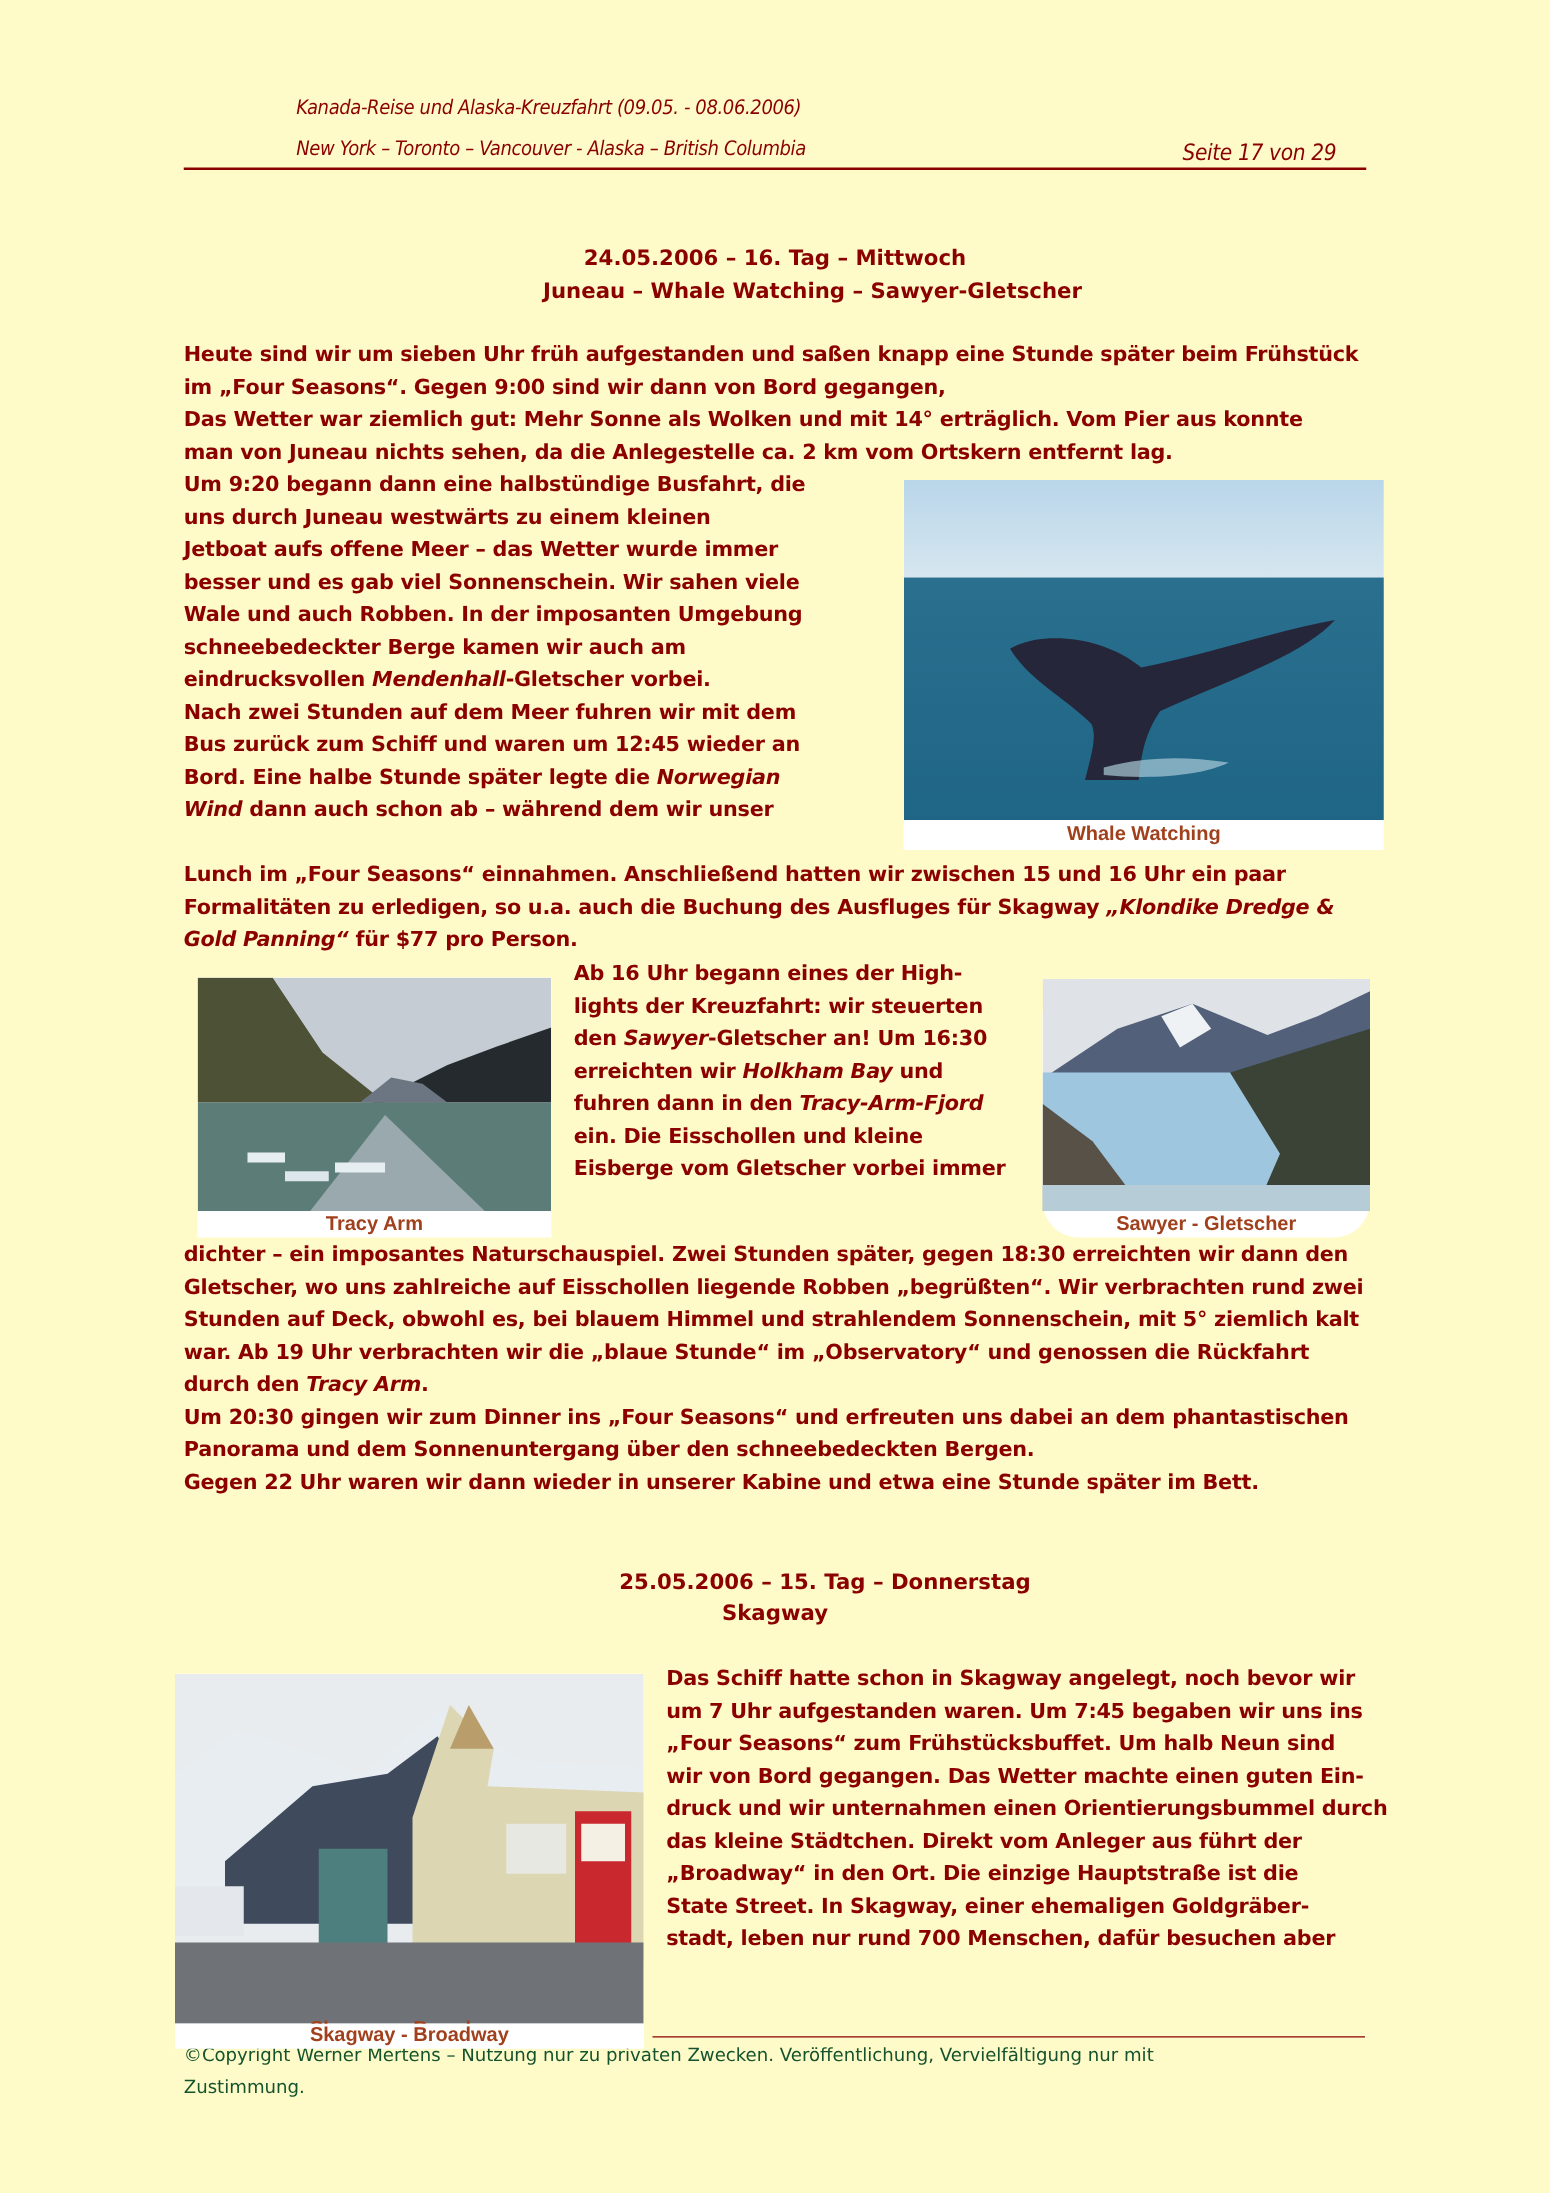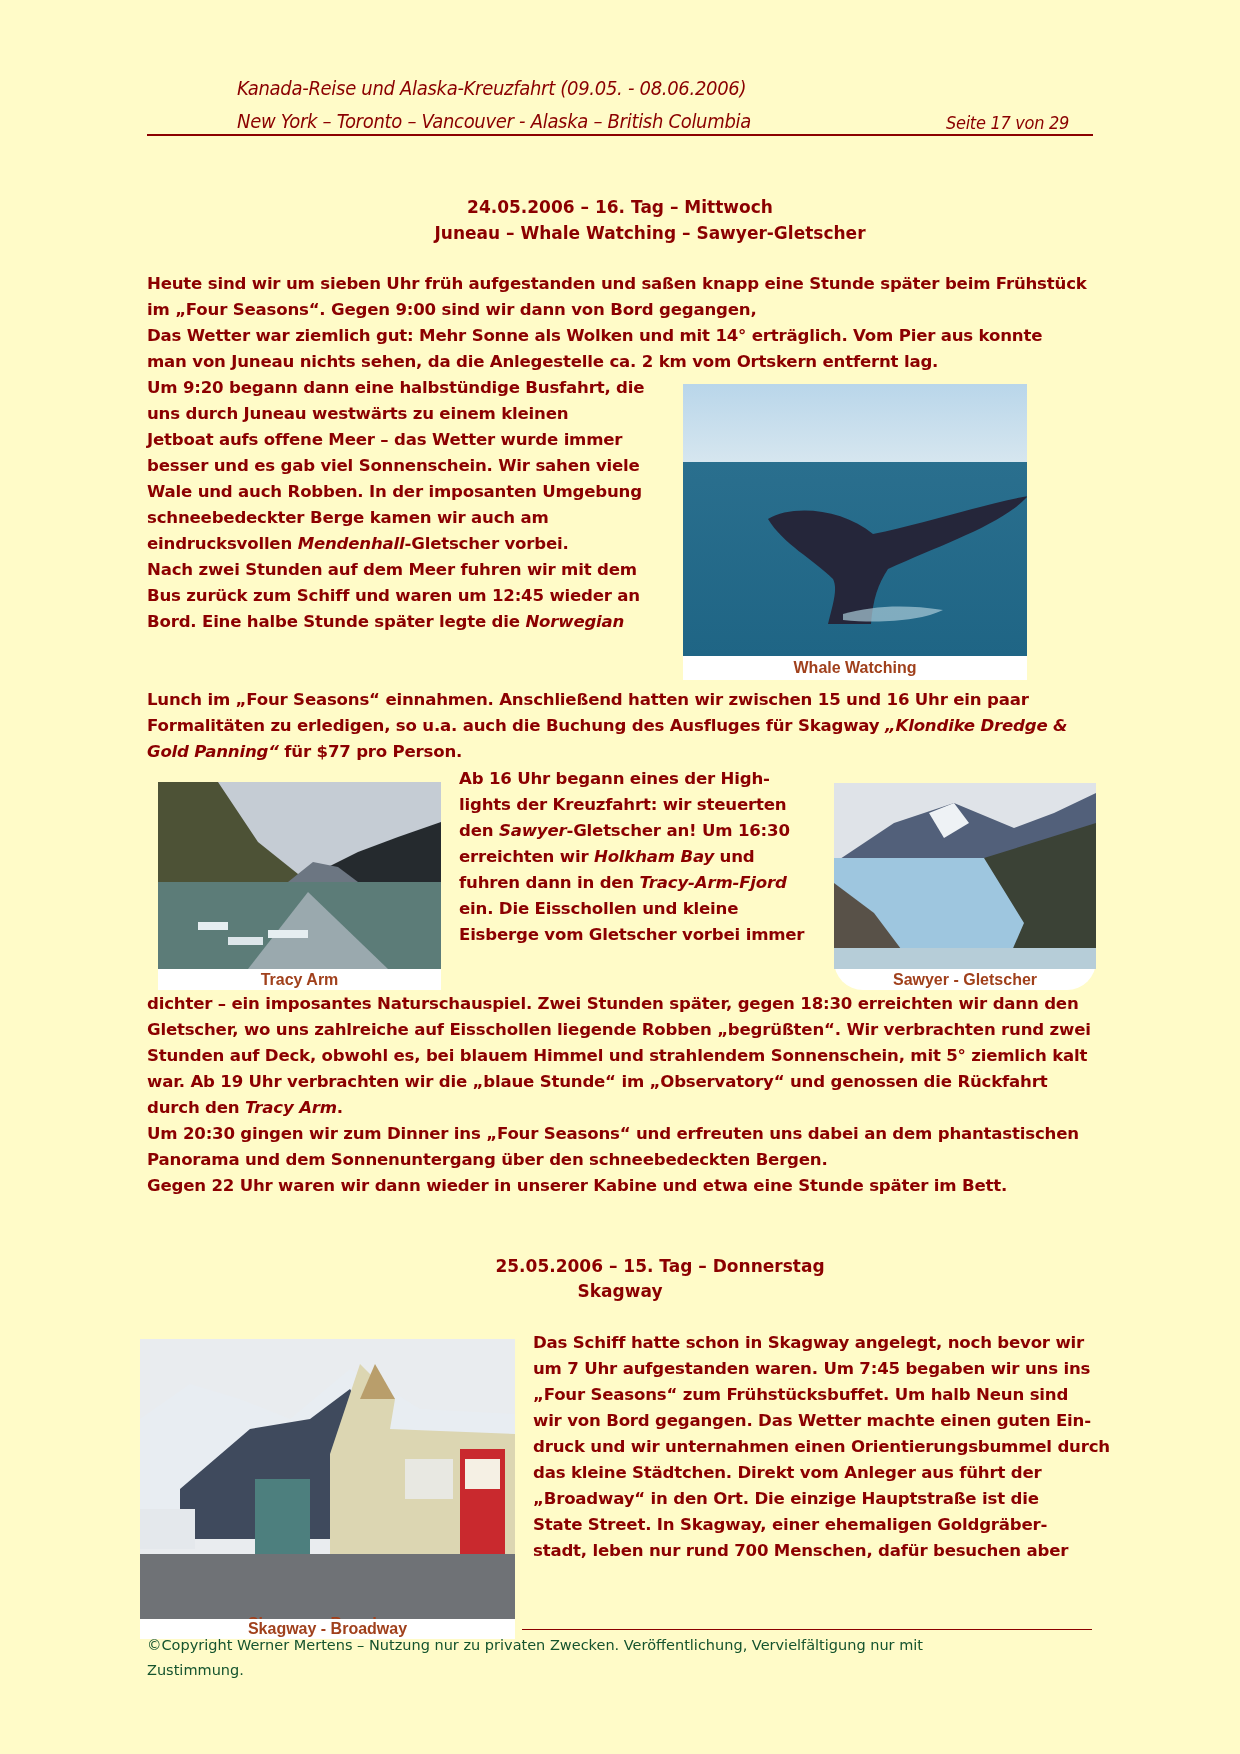--- a/index.html
+++ b/index.html
@@ -8,21 +8,21 @@
       background: #fffbc8;
       position: relative;
       overflow: hidden;
       color: #8b0000;
       font-family: "DejaVu Sans", sans-serif;
     }
     .abs { position: absolute; }
     .hdr-line {
       font-family: "DejaVu Sans Condensed", "DejaVu Sans", sans-serif;
       font-style: italic;
-      font-size: 20px;
+      font-size: 16px;
       color: #8b0000;
       white-space: nowrap;
       letter-spacing: -0.3px;
     }
     .hdr-page { font-size: 18px; }
     .hdr-rule {
       position: absolute; left: 147px; width: 946px; top: 134px;
       height: 2px; background: #8b0000;
     }
     .center-title {
@@ -83,23 +83,26 @@
   <p>Wale und auch Robben. In der imposanten Umgebung</p>
   <p>schneebedeckter Berge kamen wir auch am</p>
   <p>
     <span>eindrucksvollen </span><i>Mendenhall</i><span>-Gletscher vorbei.</span>
   </p>
   <p>Nach zwei Stunden auf dem Meer fuhren wir mit dem</p>
   <p>Bus zurück zum Schiff und waren um 12:45 wieder an</p>
   <p>
     <span>Bord. Eine halbe Stunde später legte die </span><i>Norwegian</i>
   </p>
-</div>
-
-<div class="photo" style="left:683px; top:384px; width:344px; height:296px;">
+  <p>
+    <i>Wind</i><span> dann auch schon ab – während dem wir unser</span>
+  </p>
+</div>
+
+<div class="photo" style="left:723px; top:384px; width:384px; height:296px;">
   <div class="pic" style="height:272px;">
     <svg width="410" height="272" viewBox="0 0 410 272" preserveAspectRatio="none">
       <defs>
         <linearGradient id="wsky" x1="0" y1="0" x2="0" y2="1">
           <stop offset="0" stop-color="#b9d6ea"></stop>
           <stop offset="1" stop-color="#d6e6ef"></stop>
         </linearGradient>
         <linearGradient id="wsea" x1="0" y1="0" x2="0" y2="1">
           <stop offset="0" stop-color="#2a6f8e"></stop>
           <stop offset="1" stop-color="#1f6585"></stop>

